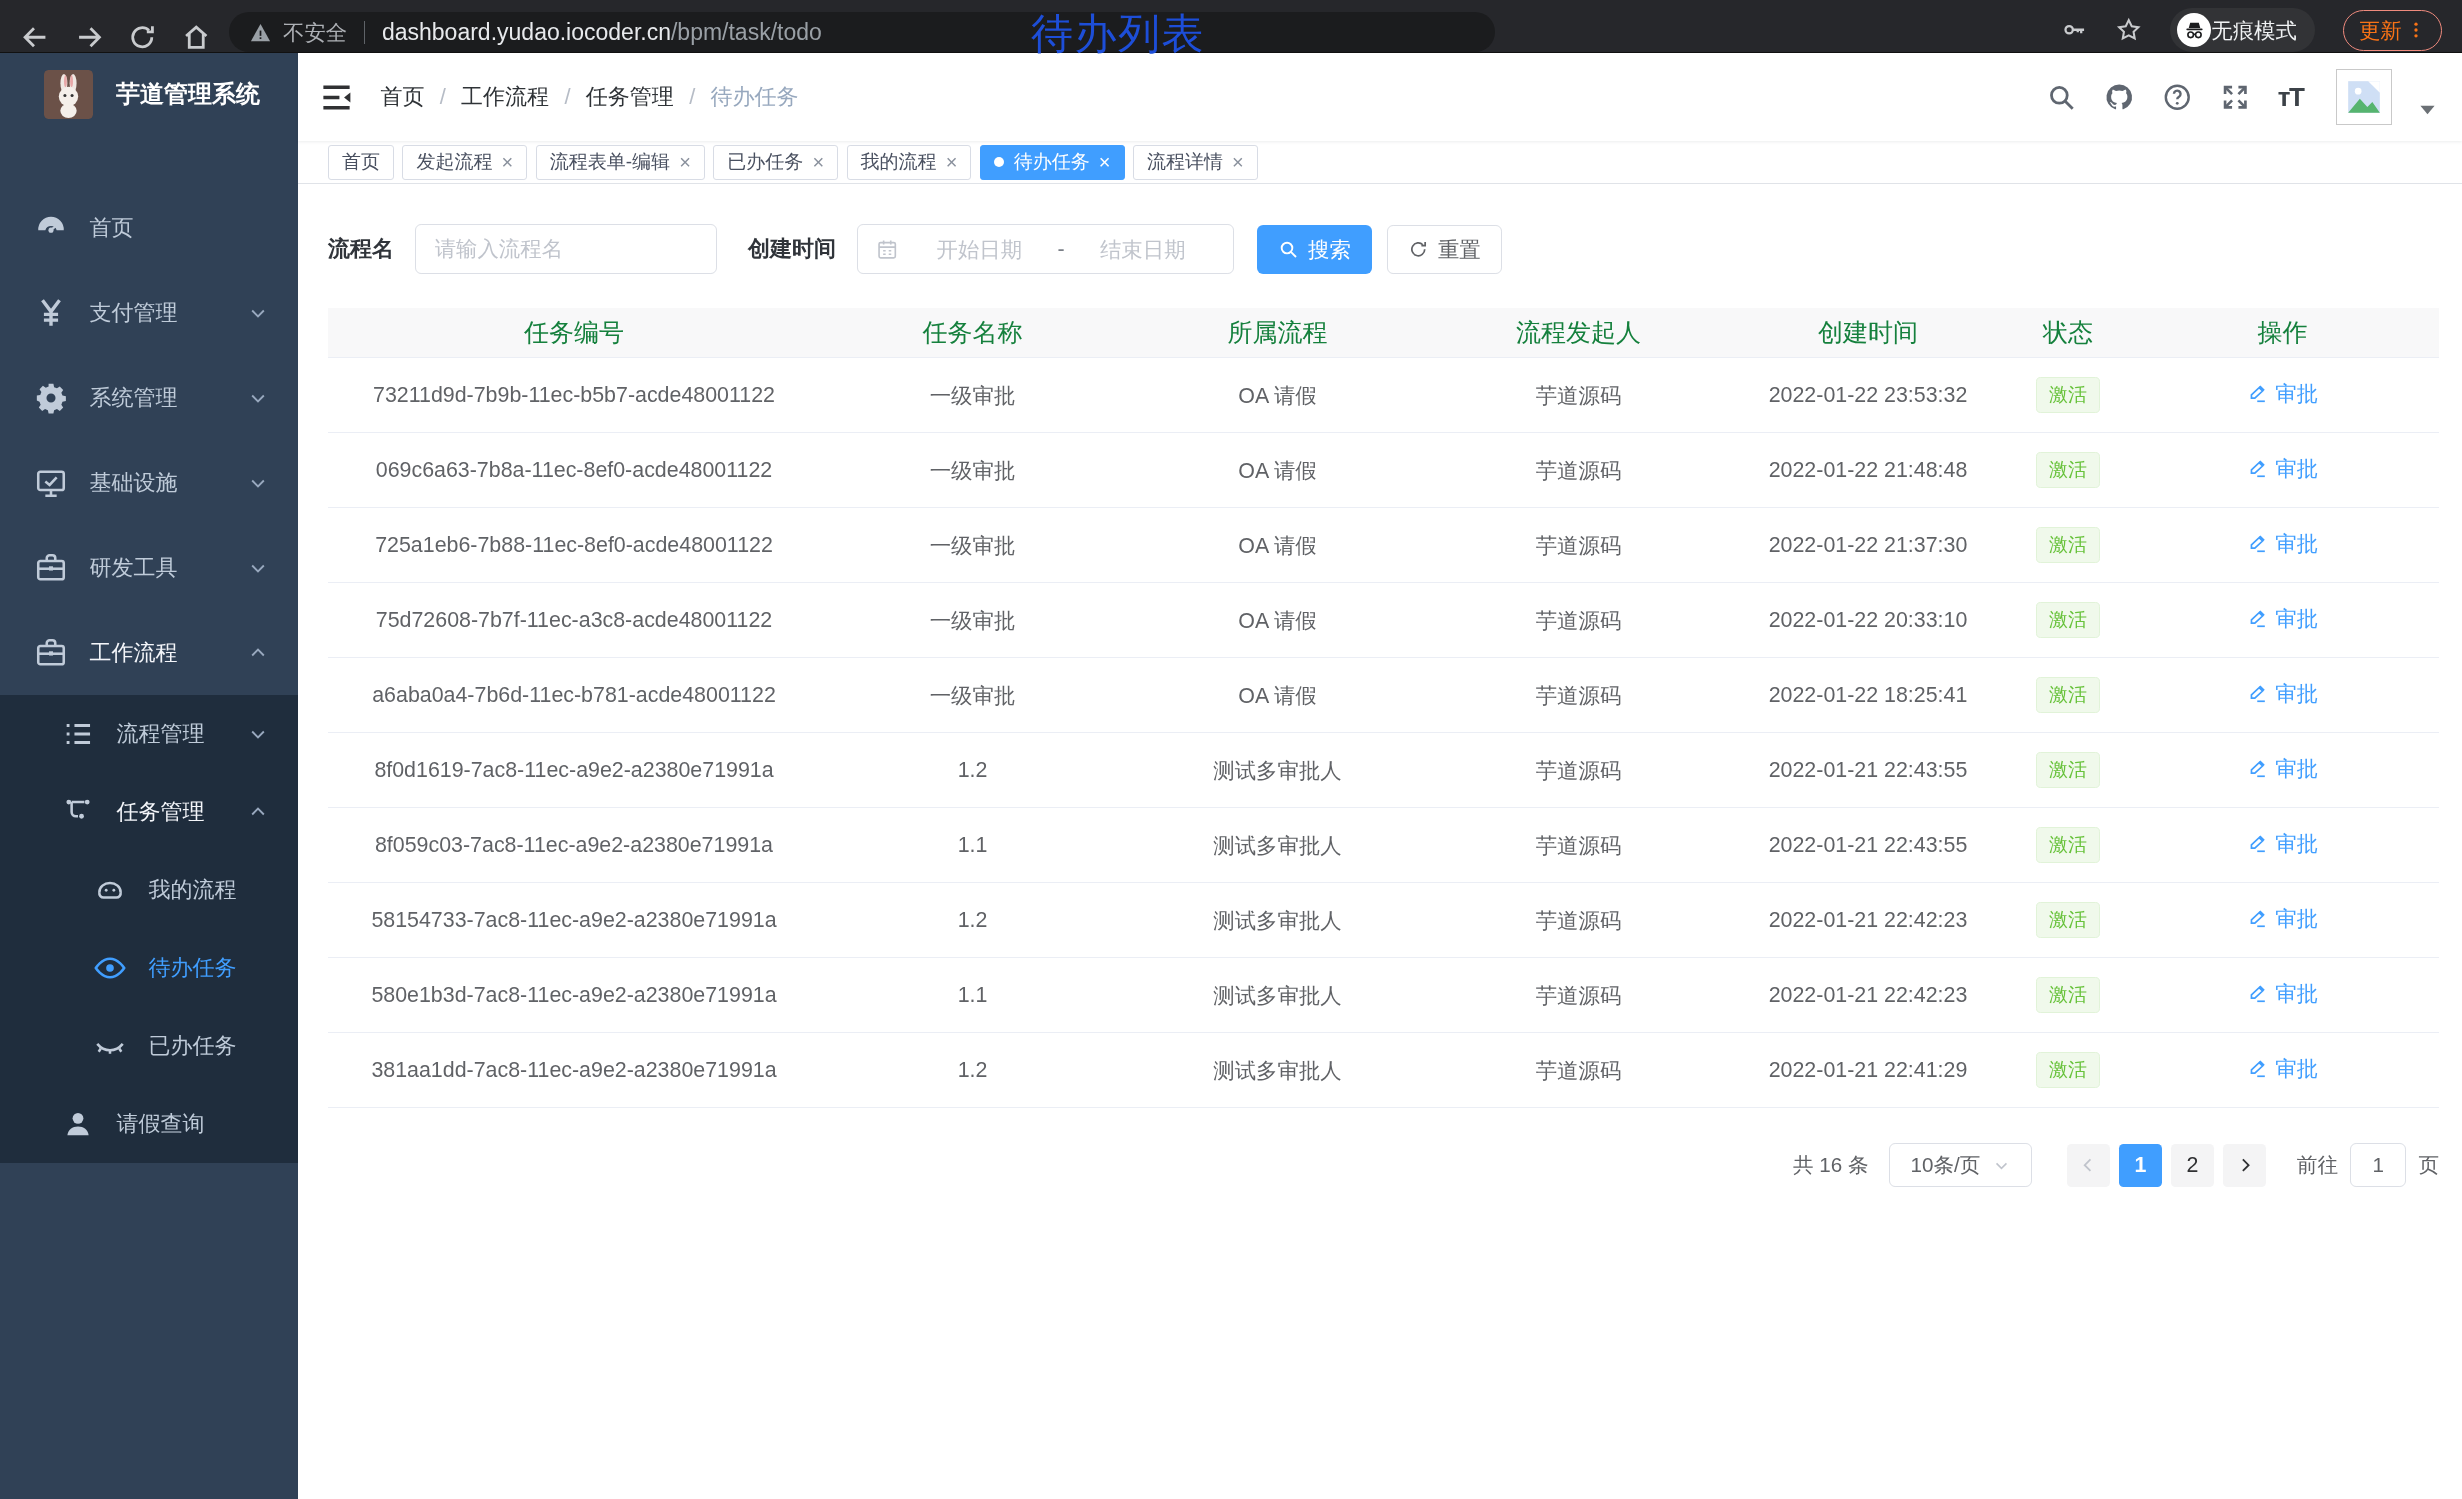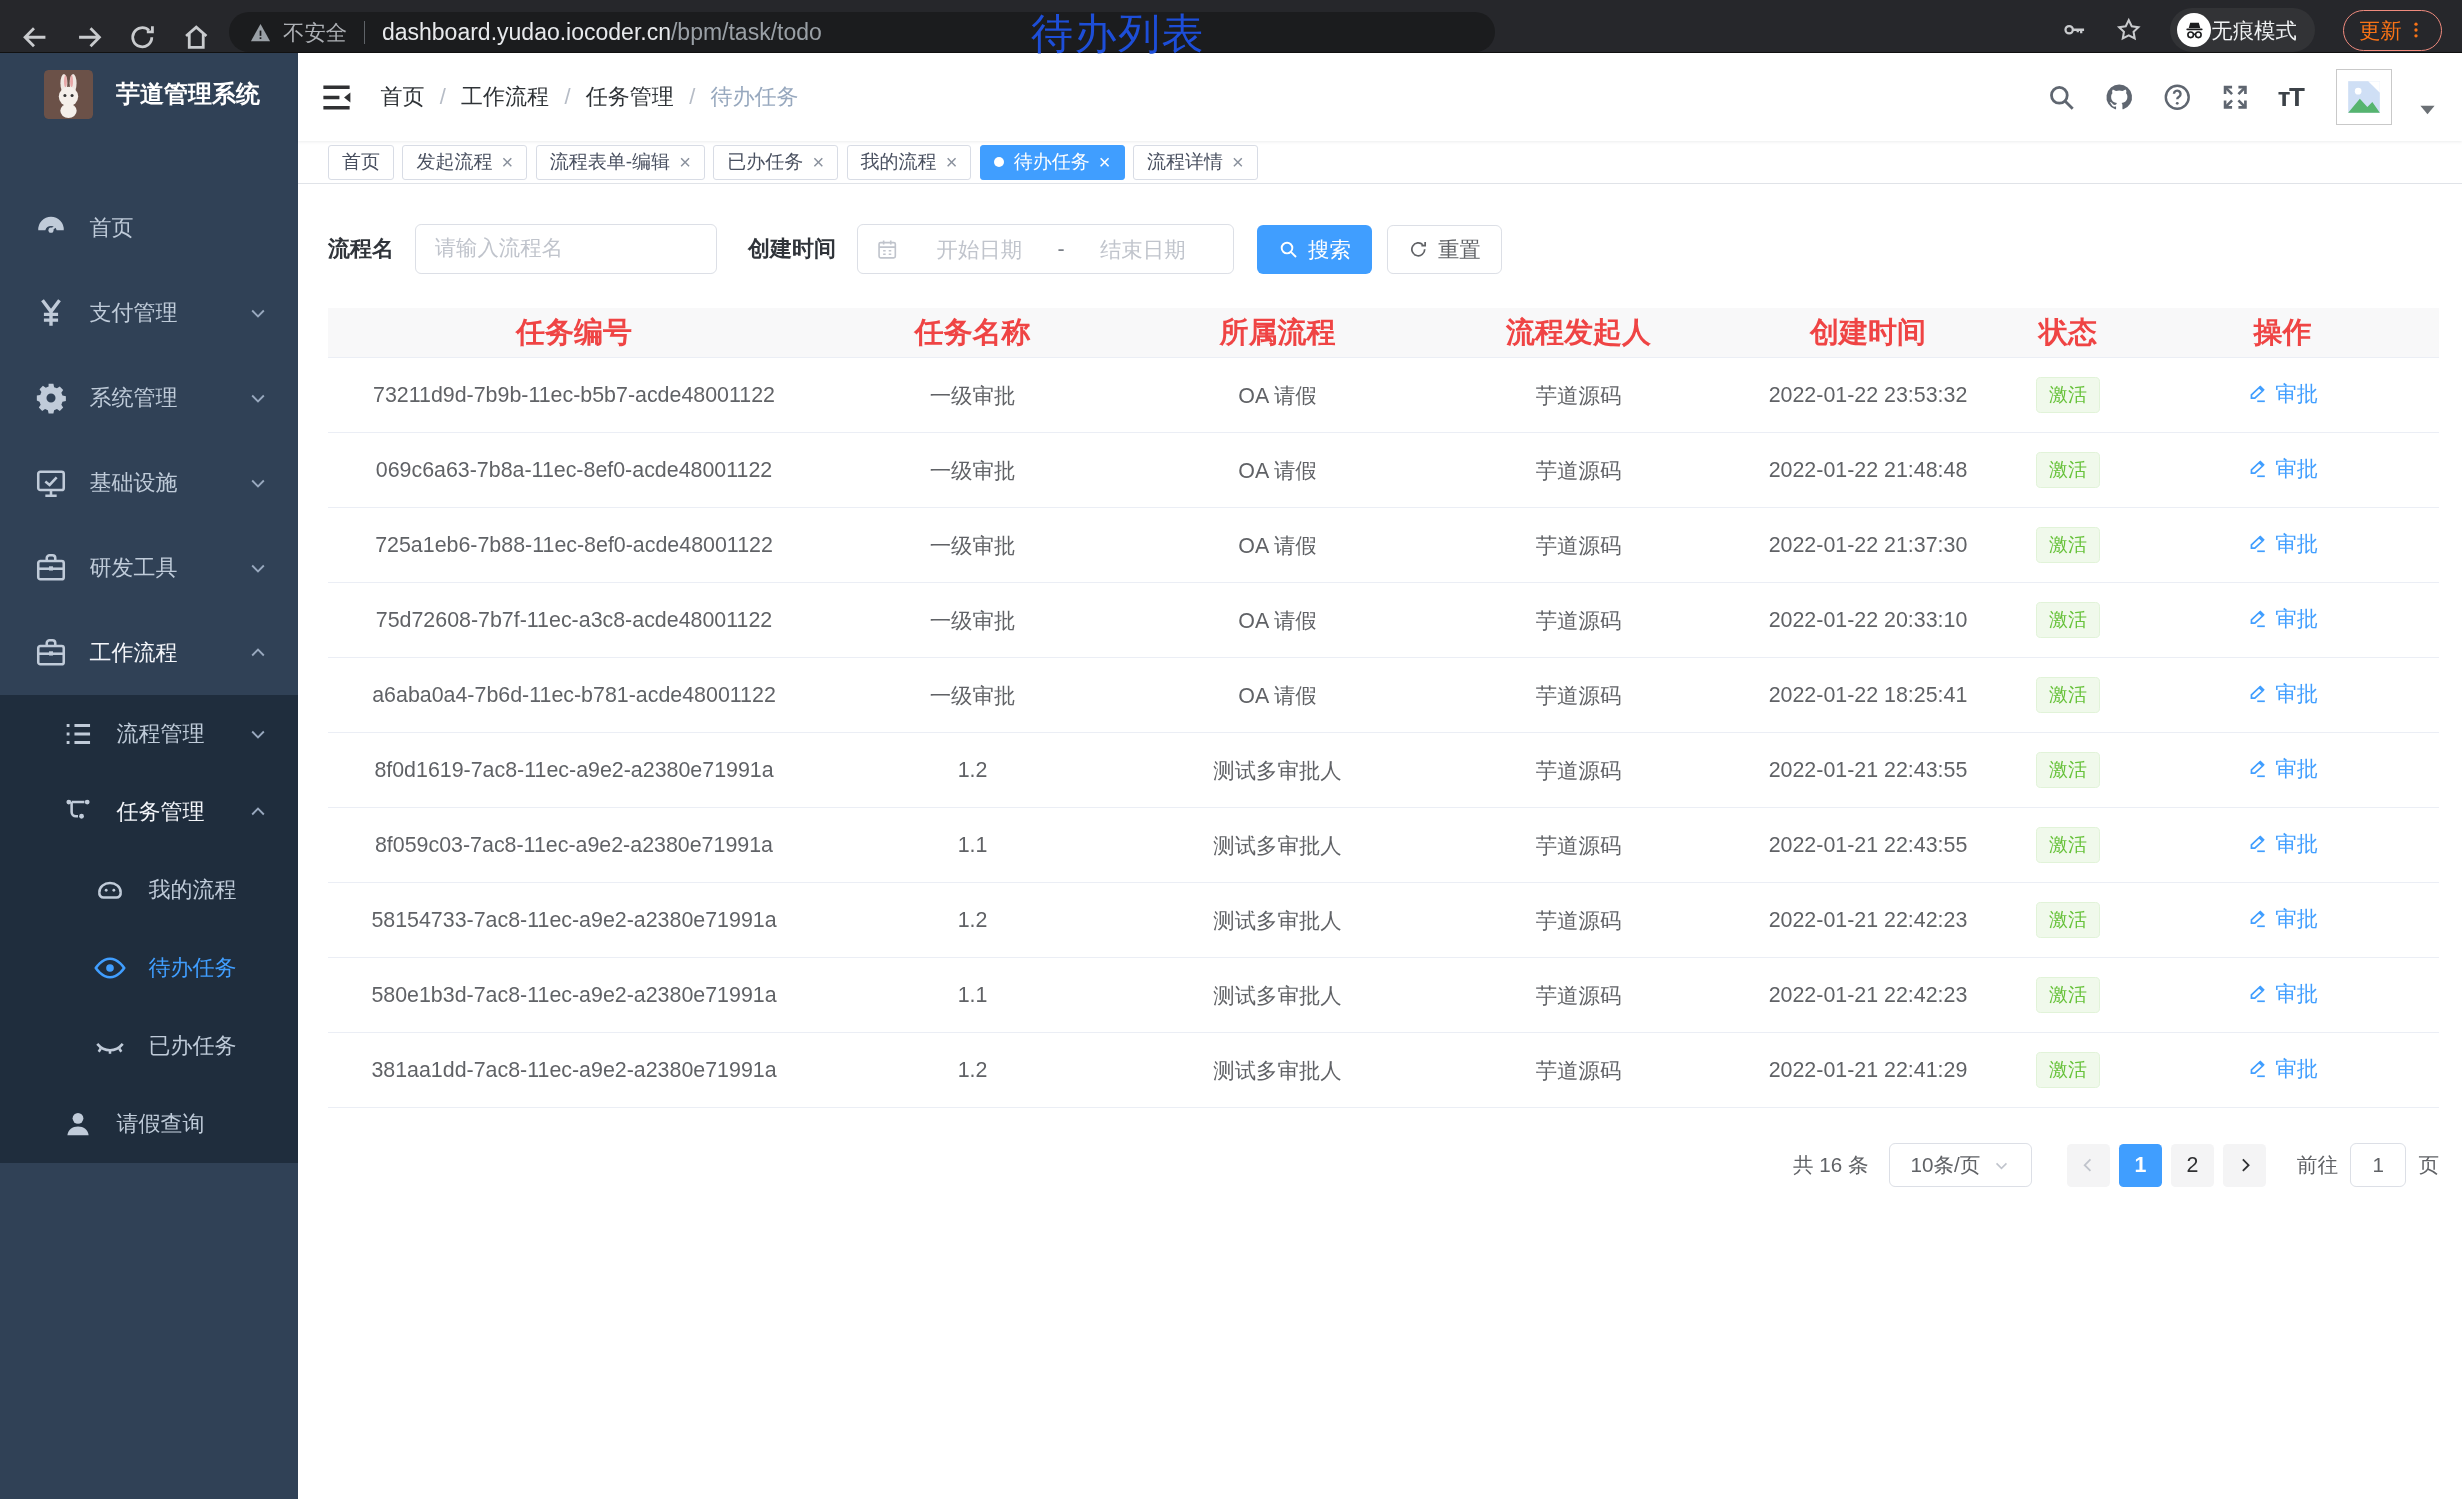--- a/index.html
+++ b/index.html
@@ -69,36 +69,36 @@
   .tag .tag-close{margin-left:9.2px;color:#8a919d;font-size:20px;line-height:1}
   .tag.active{background:#409eff;border-color:#409eff;color:#fff}
   .tag.active .tag-close{color:#fff}
   .tag-dot{width:10.7px;height:10.7px;border-radius:50%;background:#fff;margin-right:9.2px}
 
   
   .content{flex:1;padding:40px 23px 0 30px;background:#fff;min-width:0}
   .filters{display:flex;align-items:center}
   .f-label{font-size:22px;color:#30343a;font-weight:700;margin-right:21.4px;white-space:nowrap}
   .f-label2{margin-left:30.5px}
-  .f-input{width:302px;height:50px;border:0.8px solid #dcdfe6;border-radius:6.1px;padding:0 18.3px;font-size:21.4px;color:#606266;outline:none;font-family:Liberation Mono, monospace}
+  .f-input{width:302px;height:50px;border:0.8px solid #dcdfe6;border-radius:6.1px;padding:0 18.3px;font-size:21.4px;color:#606266;outline:none;font-family:Liberation Serif, serif}
   .f-input::placeholder{color:#c0c4cc}
   .f-range{width:377px;height:50px;border:0.8px solid #dcdfe6;border-radius:6.1px;display:flex;align-items:center;padding:0 17px}
   .f-range .cal{width:24.4px;height:24.4px;color:#c0c4cc;margin-right:6.1px;flex:0 0 auto}
   .f-range .ph{color:#c0c4cc;font-size:21.4px;flex:1;text-align:center;white-space:nowrap}
   .f-range .sep{color:#7a7f87;font-size:21.4px;padding:0 4.6px}
   .btn{height:49px;border-radius:6.1px;font-size:21.4px;display:inline-flex;align-items:center;gap:9.2px;padding:0 20px;border:0.8px solid transparent;cursor:pointer;font-family:Liberation Serif, serif;white-space:nowrap}
   .btn .ic{width:20.6px;height:20.6px}
   .btn-primary{background:#409eff;color:#fff;margin-left:23px}
   .btn-plain{background:#fff;border-color:#dcdfe6;color:#606266;margin-left:15.3px}
 
   
   .table{margin-top:34px;width:2111px}
   .thead,.trow{display:grid;grid-template-columns:492px 305px 305px 297px 282px 118px 311px;align-items:center}
   .thead{height:50px;background:#f8f8f9;border-bottom:0.8px solid #ebeef5}
-  .th{font-size:29px;color:#ef4444;font-weight:700;text-align:center;white-space:nowrap}
+  .th{font-size:25px;color:#15803d;font-weight:400;text-align:center;white-space:nowrap}
   .trow{height:75px;border-bottom:0.8px solid #ebeef5}
   .td{font-size:21.4px;color:#606266;text-align:center;white-space:nowrap;overflow:hidden}
   .badge{display:inline-block;background:#f0f9eb;border:0.8px solid #e1f3d8;color:#67c23a;font-size:19px;padding:5.3px 12.2px;border-radius:4.6px;line-height:1.2}
   .action-link{display:inline-flex;align-items:center;gap:6.9px;color:#409eff;font-size:21.4px;cursor:pointer;text-decoration:none}
   .action-link .ic{width:21.4px;height:21.4px}
 
   
   .pagination{display:flex;align-items:center;justify-content:flex-end;margin-top:35px;font-size:20.6px;color:#606266}
   .pg-total{margin-right:20px;white-space:nowrap}
   .pg-size{width:143px;height:44px;border:0.8px solid #dcdfe6;border-radius:6.1px;display:flex;align-items:center;justify-content:center;gap:12.2px;color:#606266;margin-right:30.5px;cursor:pointer}

